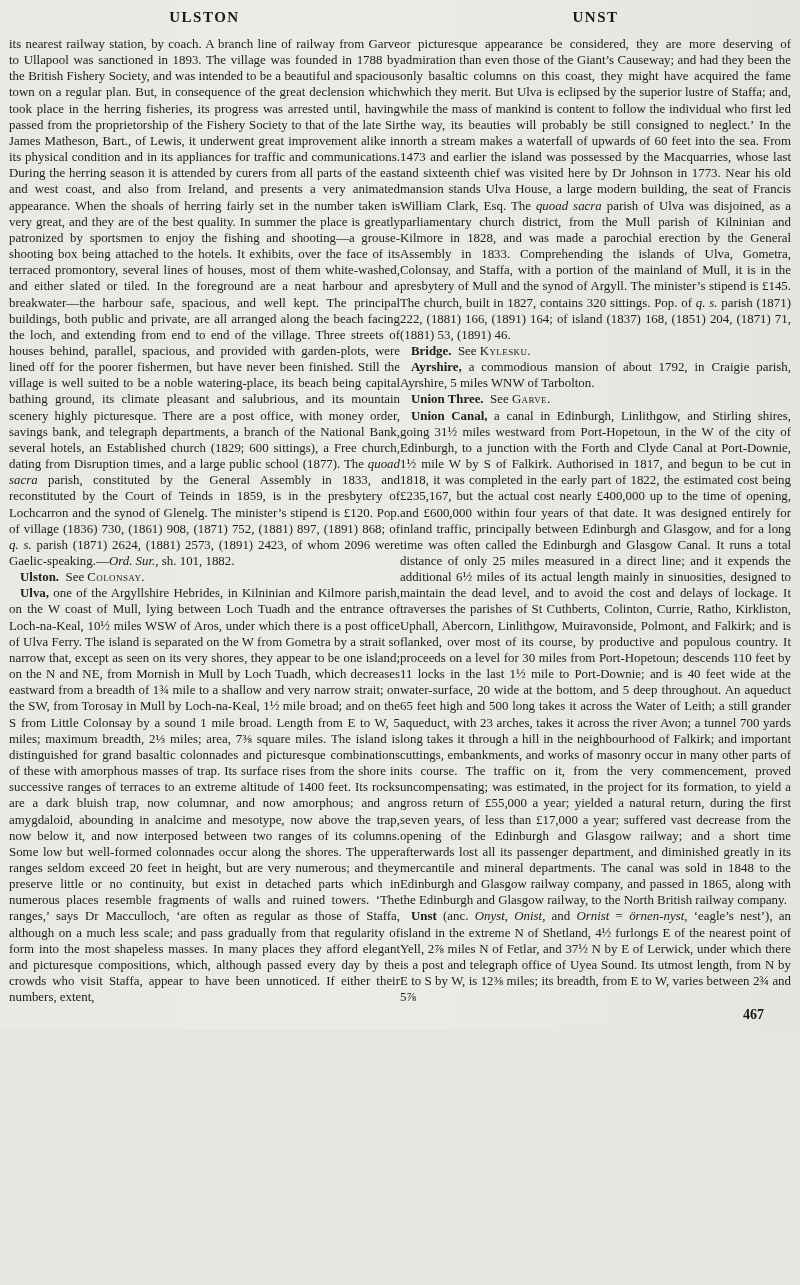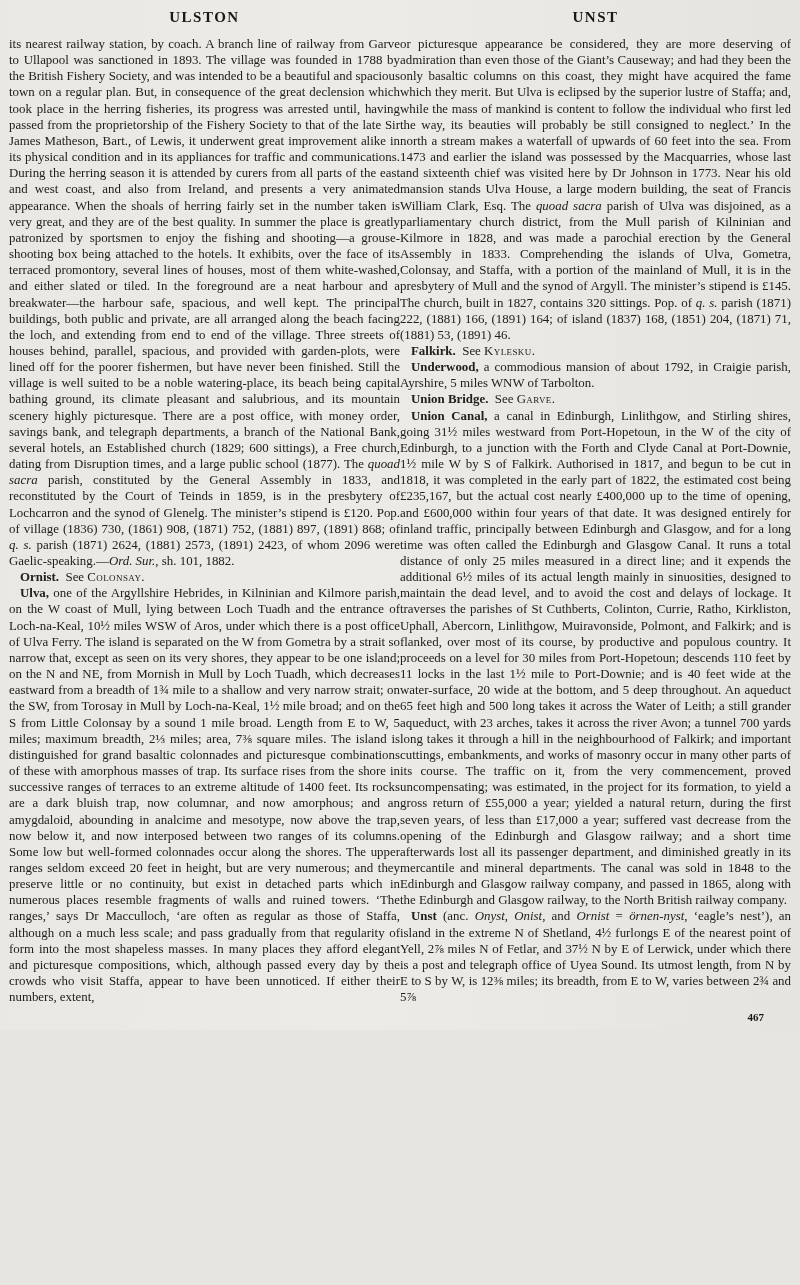--- a/index.html
+++ b/index.html
@@ -44,41 +44,41 @@
   .para { margin: 0; }
   .entry { text-indent: 11px; }
   .it { font-style: italic; }
   .bd { font-weight: bold; }
   .sc { font-variant: small-caps; letter-spacing: 0.4px; margin-top: 26px; }
   .pageno {
     position: absolute;
     bottom: 7px;
     right: 36px;
     font-weight: bold;
-    font-size: 11px;
+    font-size: 14px;
     color: #1b1916;
   }
 </style>
 </head>
 <body>
 
 <div class="page">
   <div class="running-heads">
     <div class="head">ULSTON</div>
     <div class="head">UNST</div>
   </div>
   <div class="columns">
     <div class="col">
         <p class="para cont"><span>its nearest railway station, by coach. A branch line of railway from Garve to Ullapool was sanctioned in 1893. The village was founded in 1788 by the British Fishery Society, and was intended to be a beautiful and spacious town on a regular plan. But, in consequence of the great declension which took place in the herring fisheries, its progress was arrested until, having passed from the proprietorship of the Fishery Society to that of the late Sir James Matheson, Bart., of Lewis, it underwent great improvement alike in its physical condition and in its appliances for traffic and communications. During the herring season it is attended by curers from all parts of the east and west coast, and also from Ireland, and presents a very animated appearance. When the shoals of herring fairly set in the number taken is very great, and they are of the best quality. In summer the place is greatly patronized by sportsmen to enjoy the fishing and shooting—a grouse-shooting box being attached to the hotels. It exhibits, over the face of its terraced promontory, several lines of houses, most of them white-washed, and either slated or tiled. In the foreground are a neat harbour and a breakwater—the harbour safe, spacious, and well kept. The principal buildings, both public and private, are all arranged along the beach facing the loch, and extending from end to end of the village. Three streets of houses behind, parallel, spacious, and provided with garden-plots, were lined off for the poorer fishermen, but have never been finished. Still the village is well suited to be a noble watering-place, its beach being capital bathing ground, its climate pleasant and salubrious, and its mountain scenery highly picturesque. There are a post office, with money order, savings bank, and telegraph departments, a branch of the National Bank, several hotels, an Established church (1829; 600 sittings), a Free church, dating from Disruption times, and a large public school (1877). The </span><span class="it">quoad sacra</span><span> parish, constituted by the General Assembly in 1833, and reconstituted by the Court of Teinds in 1859, is in the presbytery of Lochcarron and the synod of Glenelg. The minister’s stipend is £120. Pop. of village (1836) 730, (1861) 908, (1871) 752, (1881) 897, (1891) 868; of </span><span class="it">q. s.</span><span> parish (1871) 2624, (1881) 2573, (1891) 2423, of whom 2096 were Gaelic-speaking.—</span><span class="it">Ord. Sur.</span><span>, sh. 101, 1882.</span></p>
-        <p class="para entry"><span class="bd">Ornist.</span><span>&nbsp; See </span><span class="sc">Colonsay</span><span>.</span></p>
+        <p class="para entry"><span class="bd">Ulston.</span><span>&nbsp; See </span><span class="sc">Colonsay</span><span>.</span></p>
         <p class="para entry"><span class="bd">Ulva,</span><span> one of the Argyllshire Hebrides, in Kilninian and Kilmore parish, on the W coast of Mull, lying between Loch Tuadh and the entrance of Loch-na-Keal, 10½ miles WSW of Aros, under which there is a post office of Ulva Ferry. The island is separated on the W from Gometra by a strait so narrow that, except as seen on its very shores, they appear to be one island; on the N and NE, from Mornish in Mull by Loch Tuadh, which decreases eastward from a breadth of 1¾ mile to a shallow and very narrow strait; on the SW, from Torosay in Mull by Loch-na-Keal, 1½ mile broad; and on the S from Little Colonsay by a sound 1 mile broad. Length from E to W, 5 miles; maximum breadth, 2⅓ miles; area, 7⅜ square miles. The island is distinguished for grand basaltic colonnades and picturesque combinations of these with amorphous masses of trap. Its surface rises from the shore in successive ranges of terraces to an extreme altitude of 1400 feet. Its rocks are a dark bluish trap, now columnar, and now amorphous; and an amygdaloid, abounding in analcime and mesotype, now above the trap, now below it, and now interposed between two ranges of its columns. Some low but well-formed colonnades occur along the shores. The upper ranges seldom exceed 20 feet in height, but are very numerous; and they preserve little or no continuity, but exist in detached parts which in numerous places resemble fragments of walls and ruined towers. ‘The ranges,’ says Dr Macculloch, ‘are often as regular as those of Staffa, although on a much less scale; and pass gradually from that regularity of form into the most shapeless masses. In many places they afford elegant and picturesque compositions, which, although passed every day by the crowds who visit Staffa, appear to have been unnoticed. If either their numbers, extent,</span></p>
       </div>
     <div class="col">
         <p class="para cont"><span>or picturesque appearance be considered, they are more deserving of admiration than even those of the Giant’s Causeway; and had they been the only basaltic columns on this coast, they might have acquired the fame which they merit. But Ulva is eclipsed by the superior lustre of Staffa; and, while the mass of mankind is content to follow the individual who first led the way, its beauties will probably be still consigned to neglect.’ In the north a stream makes a waterfall of upwards of 60 feet into the sea. From 1473 and earlier the island was possessed by the Macquarries, whose last and sixteenth chief was visited here by Dr Johnson in 1773. Near his old mansion stands Ulva House, a large modern building, the seat of Francis William Clark, Esq. The </span><span class="it">quoad sacra</span><span> parish of Ulva was disjoined, as a parliamentary church district, from the Mull parish of Kilninian and Kilmore in 1828, and was made a parochial erection by the General Assembly in 1833. Comprehending the islands of Ulva, Gometra, Colonsay, and Staffa, with a portion of the mainland of Mull, it is in the presbytery of Mull and the synod of Argyll. The minister’s stipend is £145. The church, built in 1827, contains 320 sittings. Pop. of </span><span class="it">q. s.</span><span> parish (1871) 222, (1881) 166, (1891) 164; of island (1837) 168, (1851) 204, (1871) 71, (1881) 53, (1891) 46.</span></p>
-        <p class="para entry"><span class="bd">Falkirk.</span><span>&nbsp; See </span><span class="sc">Kylesku</span><span>.</span></p>
-        <p class="para entry"><span class="bd">Underwood,</span><span> a commodious mansion of about 1792, in Craigie parish, Ayrshire, 5 miles WNW of Tarbolton.</span></p>
-        <p class="para entry"><span class="bd">Union Bridge.</span><span>&nbsp; See </span><span class="sc">Garve</span><span>.</span></p>
+        <p class="para entry"><span class="bd">Bridge.</span><span>&nbsp; See </span><span class="sc">Kylesku</span><span>.</span></p>
+        <p class="para entry"><span class="bd">Ayrshire,</span><span> a commodious mansion of about 1792, in Craigie parish, Ayrshire, 5 miles WNW of Tarbolton.</span></p>
+        <p class="para entry"><span class="bd">Union Three.</span><span>&nbsp; See </span><span class="sc">Garve</span><span>.</span></p>
         <p class="para entry"><span class="bd">Union Canal,</span><span> a canal in Edinburgh, Linlithgow, and Stirling shires, going 31½ miles westward from Port-Hopetoun, in the W of the city of Edinburgh, to a junction with the Forth and Clyde Canal at Port-Downie, 1½ mile W by S of Falkirk. Authorised in 1817, and begun to be cut in 1818, it was completed in the early part of 1822, the estimated cost being £235,167, but the actual cost nearly £400,000 up to the time of opening, and £600,000 within four years of that date. It was designed entirely for inland traffic, principally between Edinburgh and Glasgow, and for a long time was often called the Edinburgh and Glasgow Canal. It runs a total distance of only 25 miles measured in a direct line; and it expends the additional 6½ miles of its actual length mainly in sinuosities, designed to maintain the dead level, and to avoid the cost and delays of lockage. It traverses the parishes of St Cuthberts, Colinton, Currie, Ratho, Kirkliston, Uphall, Abercorn, Linlithgow, Muiravonside, Polmont, and Falkirk; and is flanked, over most of its course, by productive and populous country. It proceeds on a level for 30 miles from Port-Hopetoun; descends 110 feet by 11 locks in the last 1½ mile to Port-Downie; and is 40 feet wide at the water-surface, 20 wide at the bottom, and 5 deep throughout. An aqueduct 65 feet high and 500 long takes it across the Water of Leith; a still grander aqueduct, with 23 arches, takes it across the river Avon; a tunnel 700 yards long takes it through a hill in the neighbourhood of Falkirk; and important cuttings, embankments, and works of masonry occur in many other parts of its course. The traffic on it, from the very commencement, proved uncompensating; was estimated, in the project for its formation, to yield a gross return of £55,000 a year; yielded a natural return, during the first seven years, of less than £17,000 a year; suffered vast decrease from the opening of the Edinburgh and Glasgow railway; and a short time afterwards lost all its passenger department, and diminished greatly in its mercantile and mineral departments. The canal was sold in 1848 to the Edinburgh and Glasgow railway company, and passed in 1865, along with the Edinburgh and Glasgow railway, to the North British railway company.</span></p>
         <p class="para entry"><span class="bd">Unst</span><span> (anc. </span><span class="it">Onyst</span><span>, </span><span class="it">Onist</span><span>, and </span><span class="it">Ornist</span><span> = </span><span class="it">örnen-nyst</span><span>, ‘eagle’s nest’), an island in the extreme N of Shetland, 4½ furlongs E of the nearest point of Yell, 2⅞ miles N of Fetlar, and 37½ N by E of Lerwick, under which there is a post and telegraph office of Uyea Sound. Its utmost length, from N by E to S by W, is 12⅜ miles; its breadth, from E to W, varies between 2¾ and 5⅞</span></p>
       </div>
   </div>
   <div class="pageno">467</div>
 </div>
 
 </body></html>

